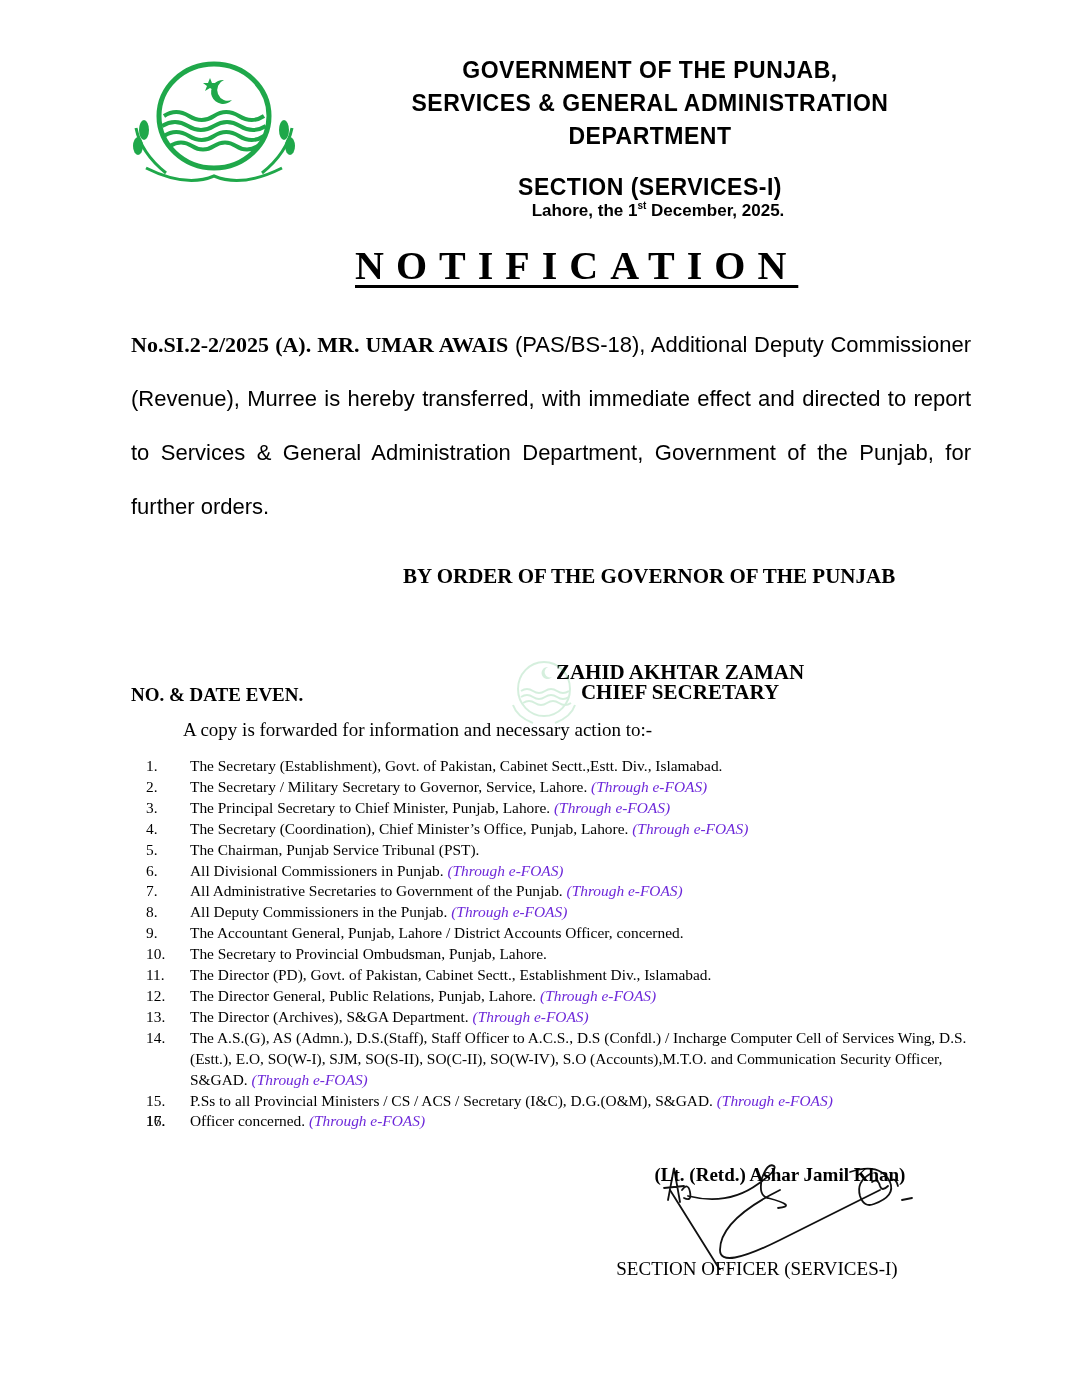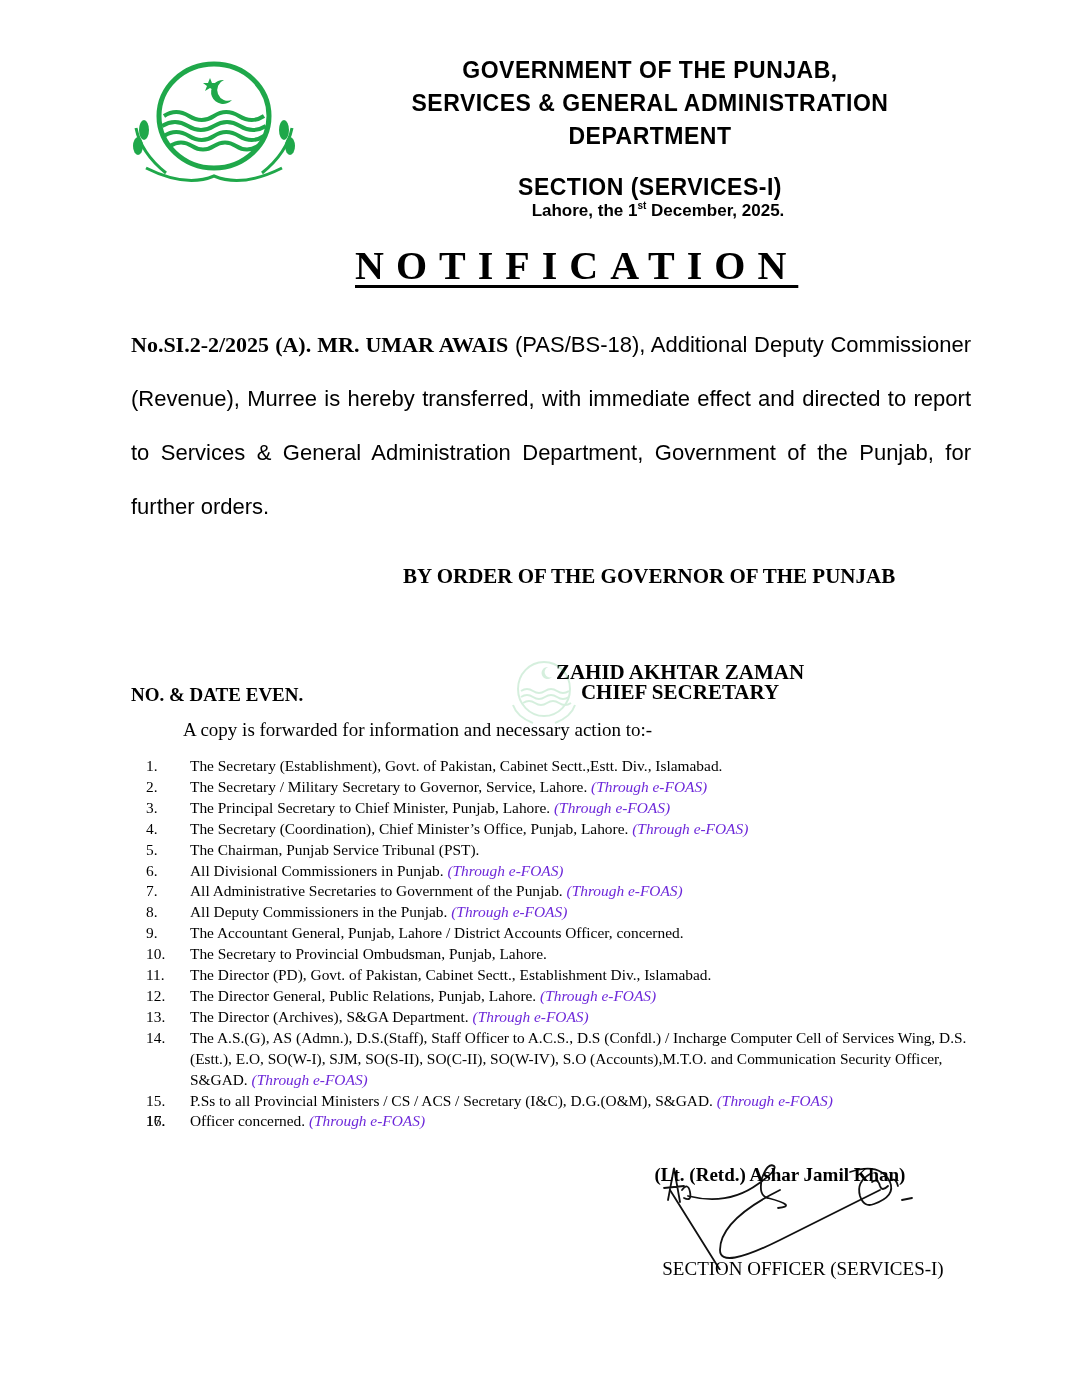--- a/index.html
+++ b/index.html
@@ -31,21 +31,21 @@
   #no-date { left: 131px; top: 684px; font-weight: bold; font-size: 19px; }
   #forward-line { left: 183px; top: 719px; font-size: 19px; }
 
   #dist-list { left: 146px; top: 756px; width: 840px; margin: 0; padding: 0; list-style: none; font-size: 15.4px; line-height: 20.9px; }
   #dist-list li { position: relative; padding-left: 44px; }
   #dist-list .num { position: absolute; left: 0; top: 0; }
   .efoas { color: #6d28d9; font-style: italic; }
 
   #signature { left: 640px; top: 1160px; width: 300px; height: 110px; }
   #officer-name { left: 600px; top: 1164px; width: 360px; text-align: center; font-weight: bold; font-size: 19px; }
-  #officer-title { left: 623px; top: 1258px; width: 360px; text-align: center; font-size: 19px; }
+  #officer-title { left: 577px; top: 1258px; width: 360px; text-align: center; font-size: 19px; }
 </style>
 </head>
 <body>
 
 <svg id="logo" class="abs" viewBox="0 0 176 130">
   <g fill="none" stroke="#1fa84a">
     <ellipse cx="88" cy="58" rx="55" ry="52" stroke-width="5"></ellipse>
     <path d="M38 58 q12 -8 25 0 t25 0 t25 0 t25 0" stroke-width="4"></path>
     <path d="M36 68 q13 -8 26 0 t26 0 t26 0 t26 0" stroke-width="4"></path>
     <path d="M38 78 q12 -8 25 0 t25 0 t25 0 t25 0" stroke-width="4"></path>

